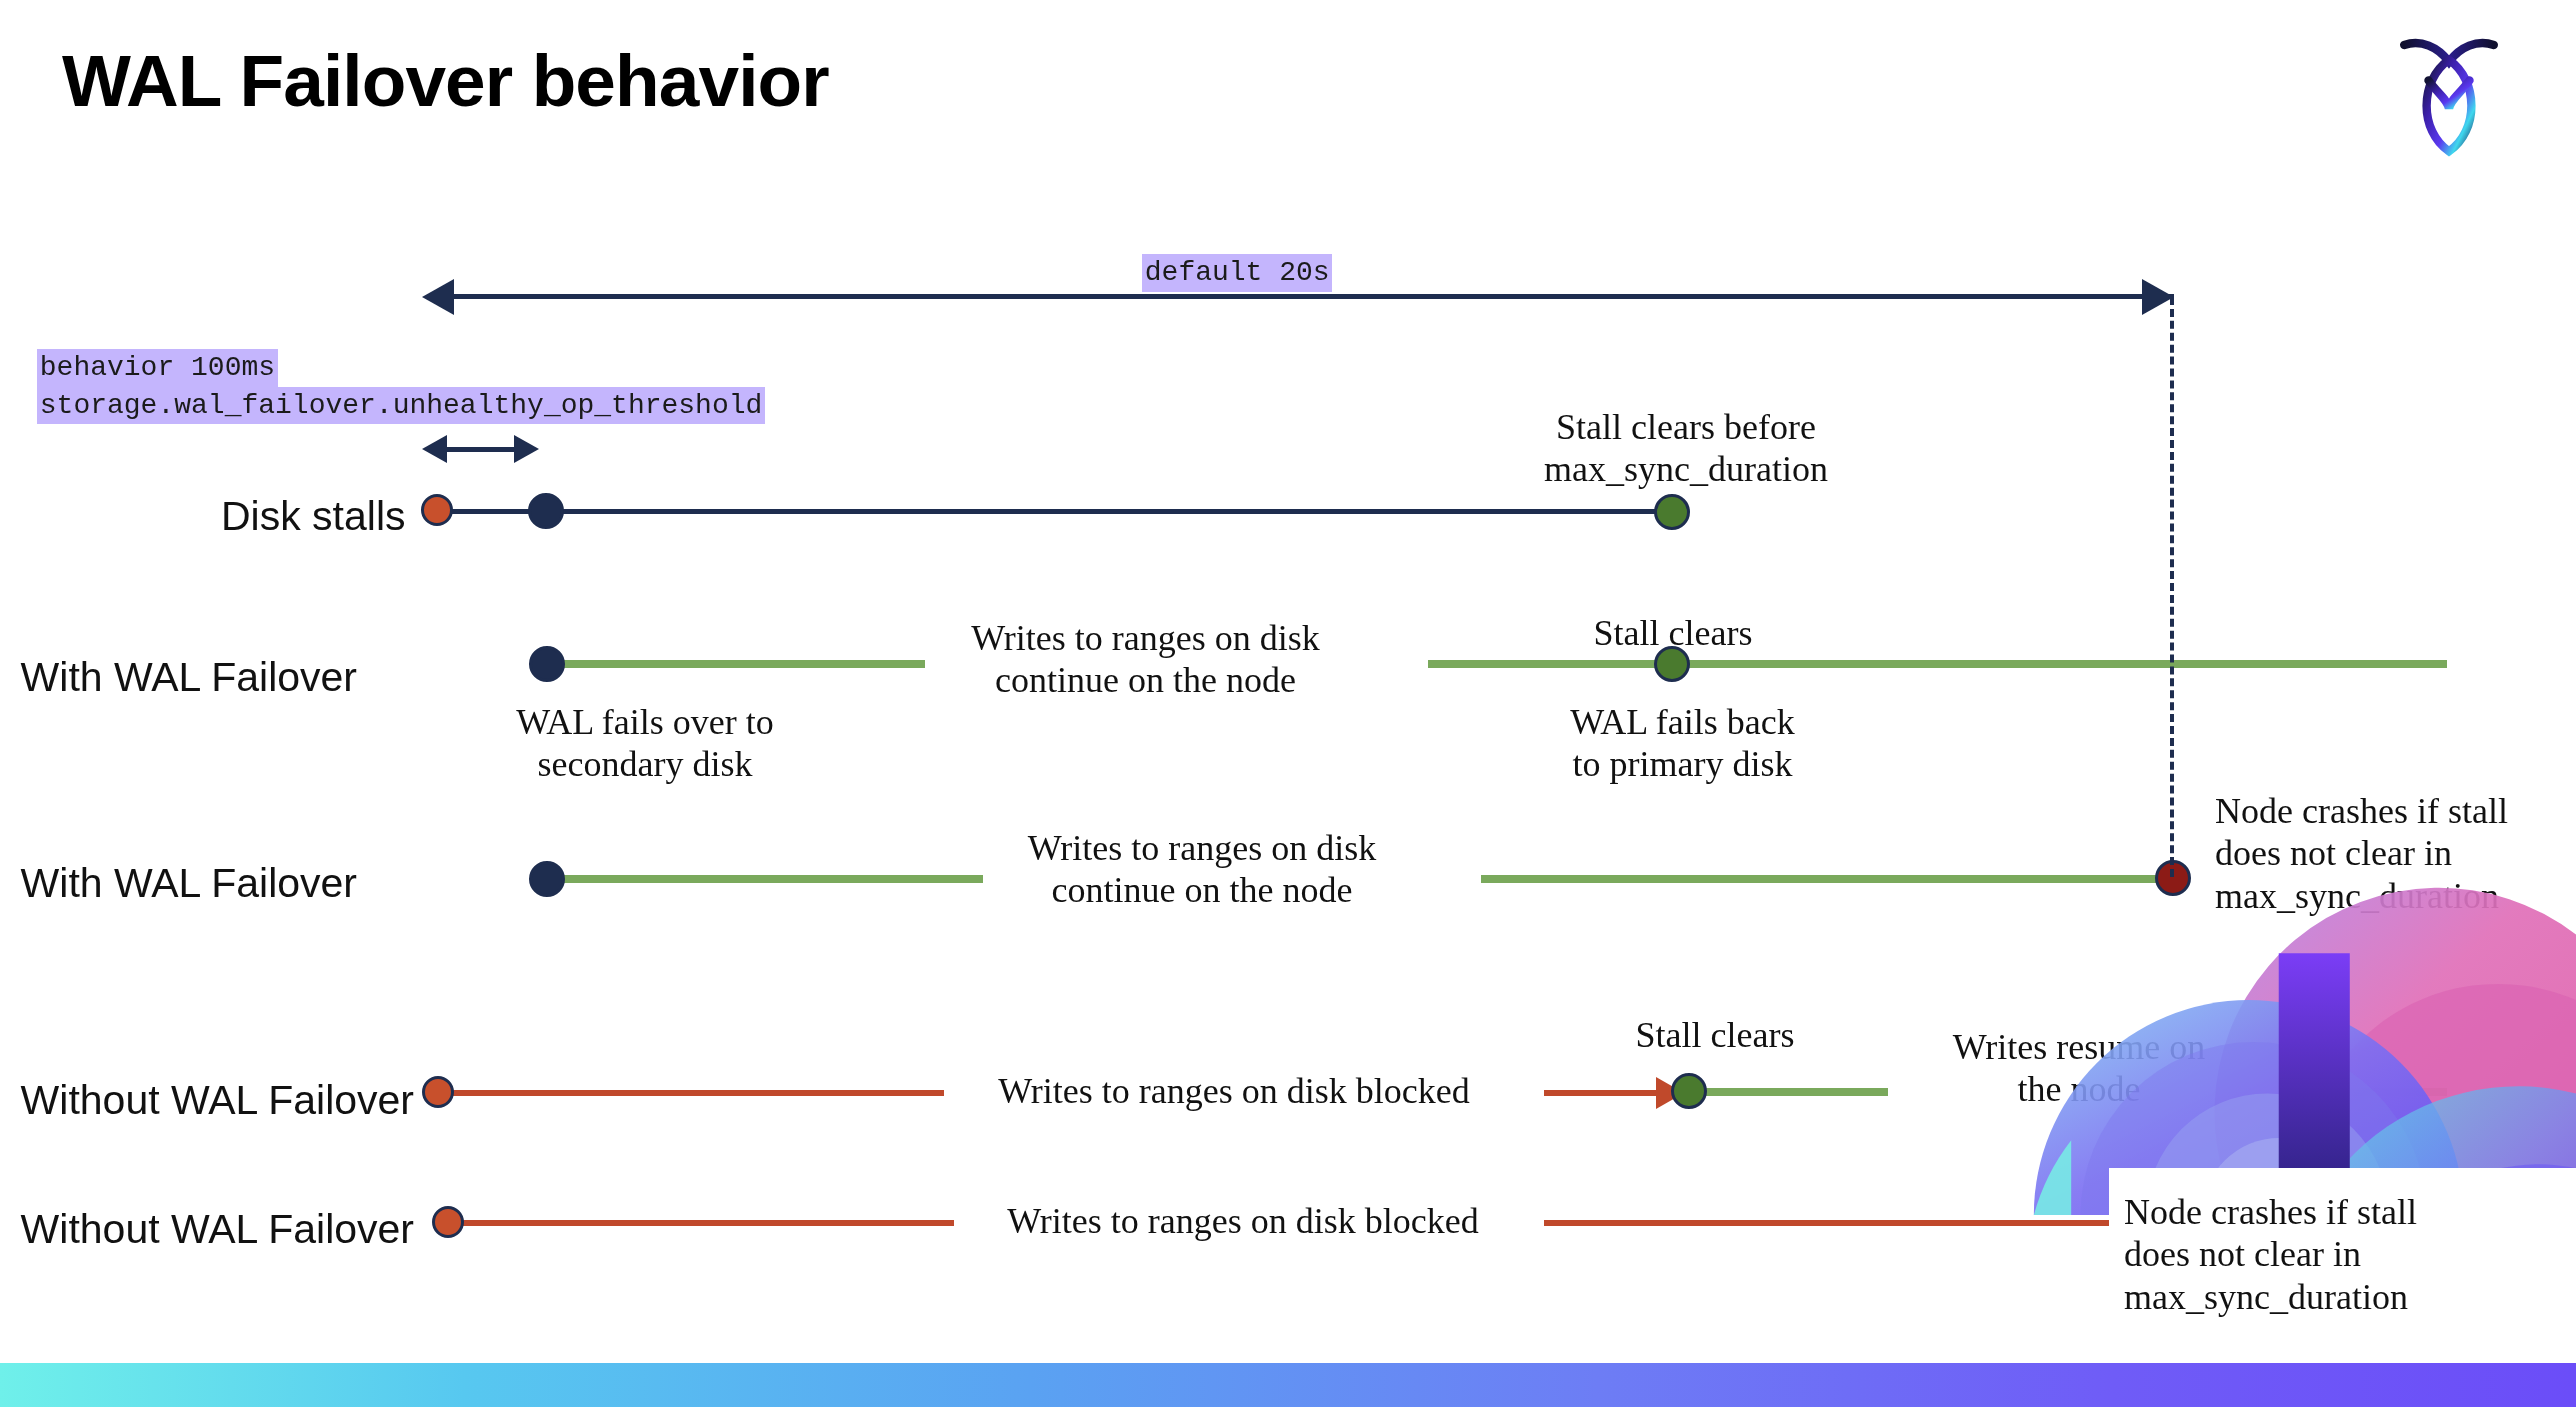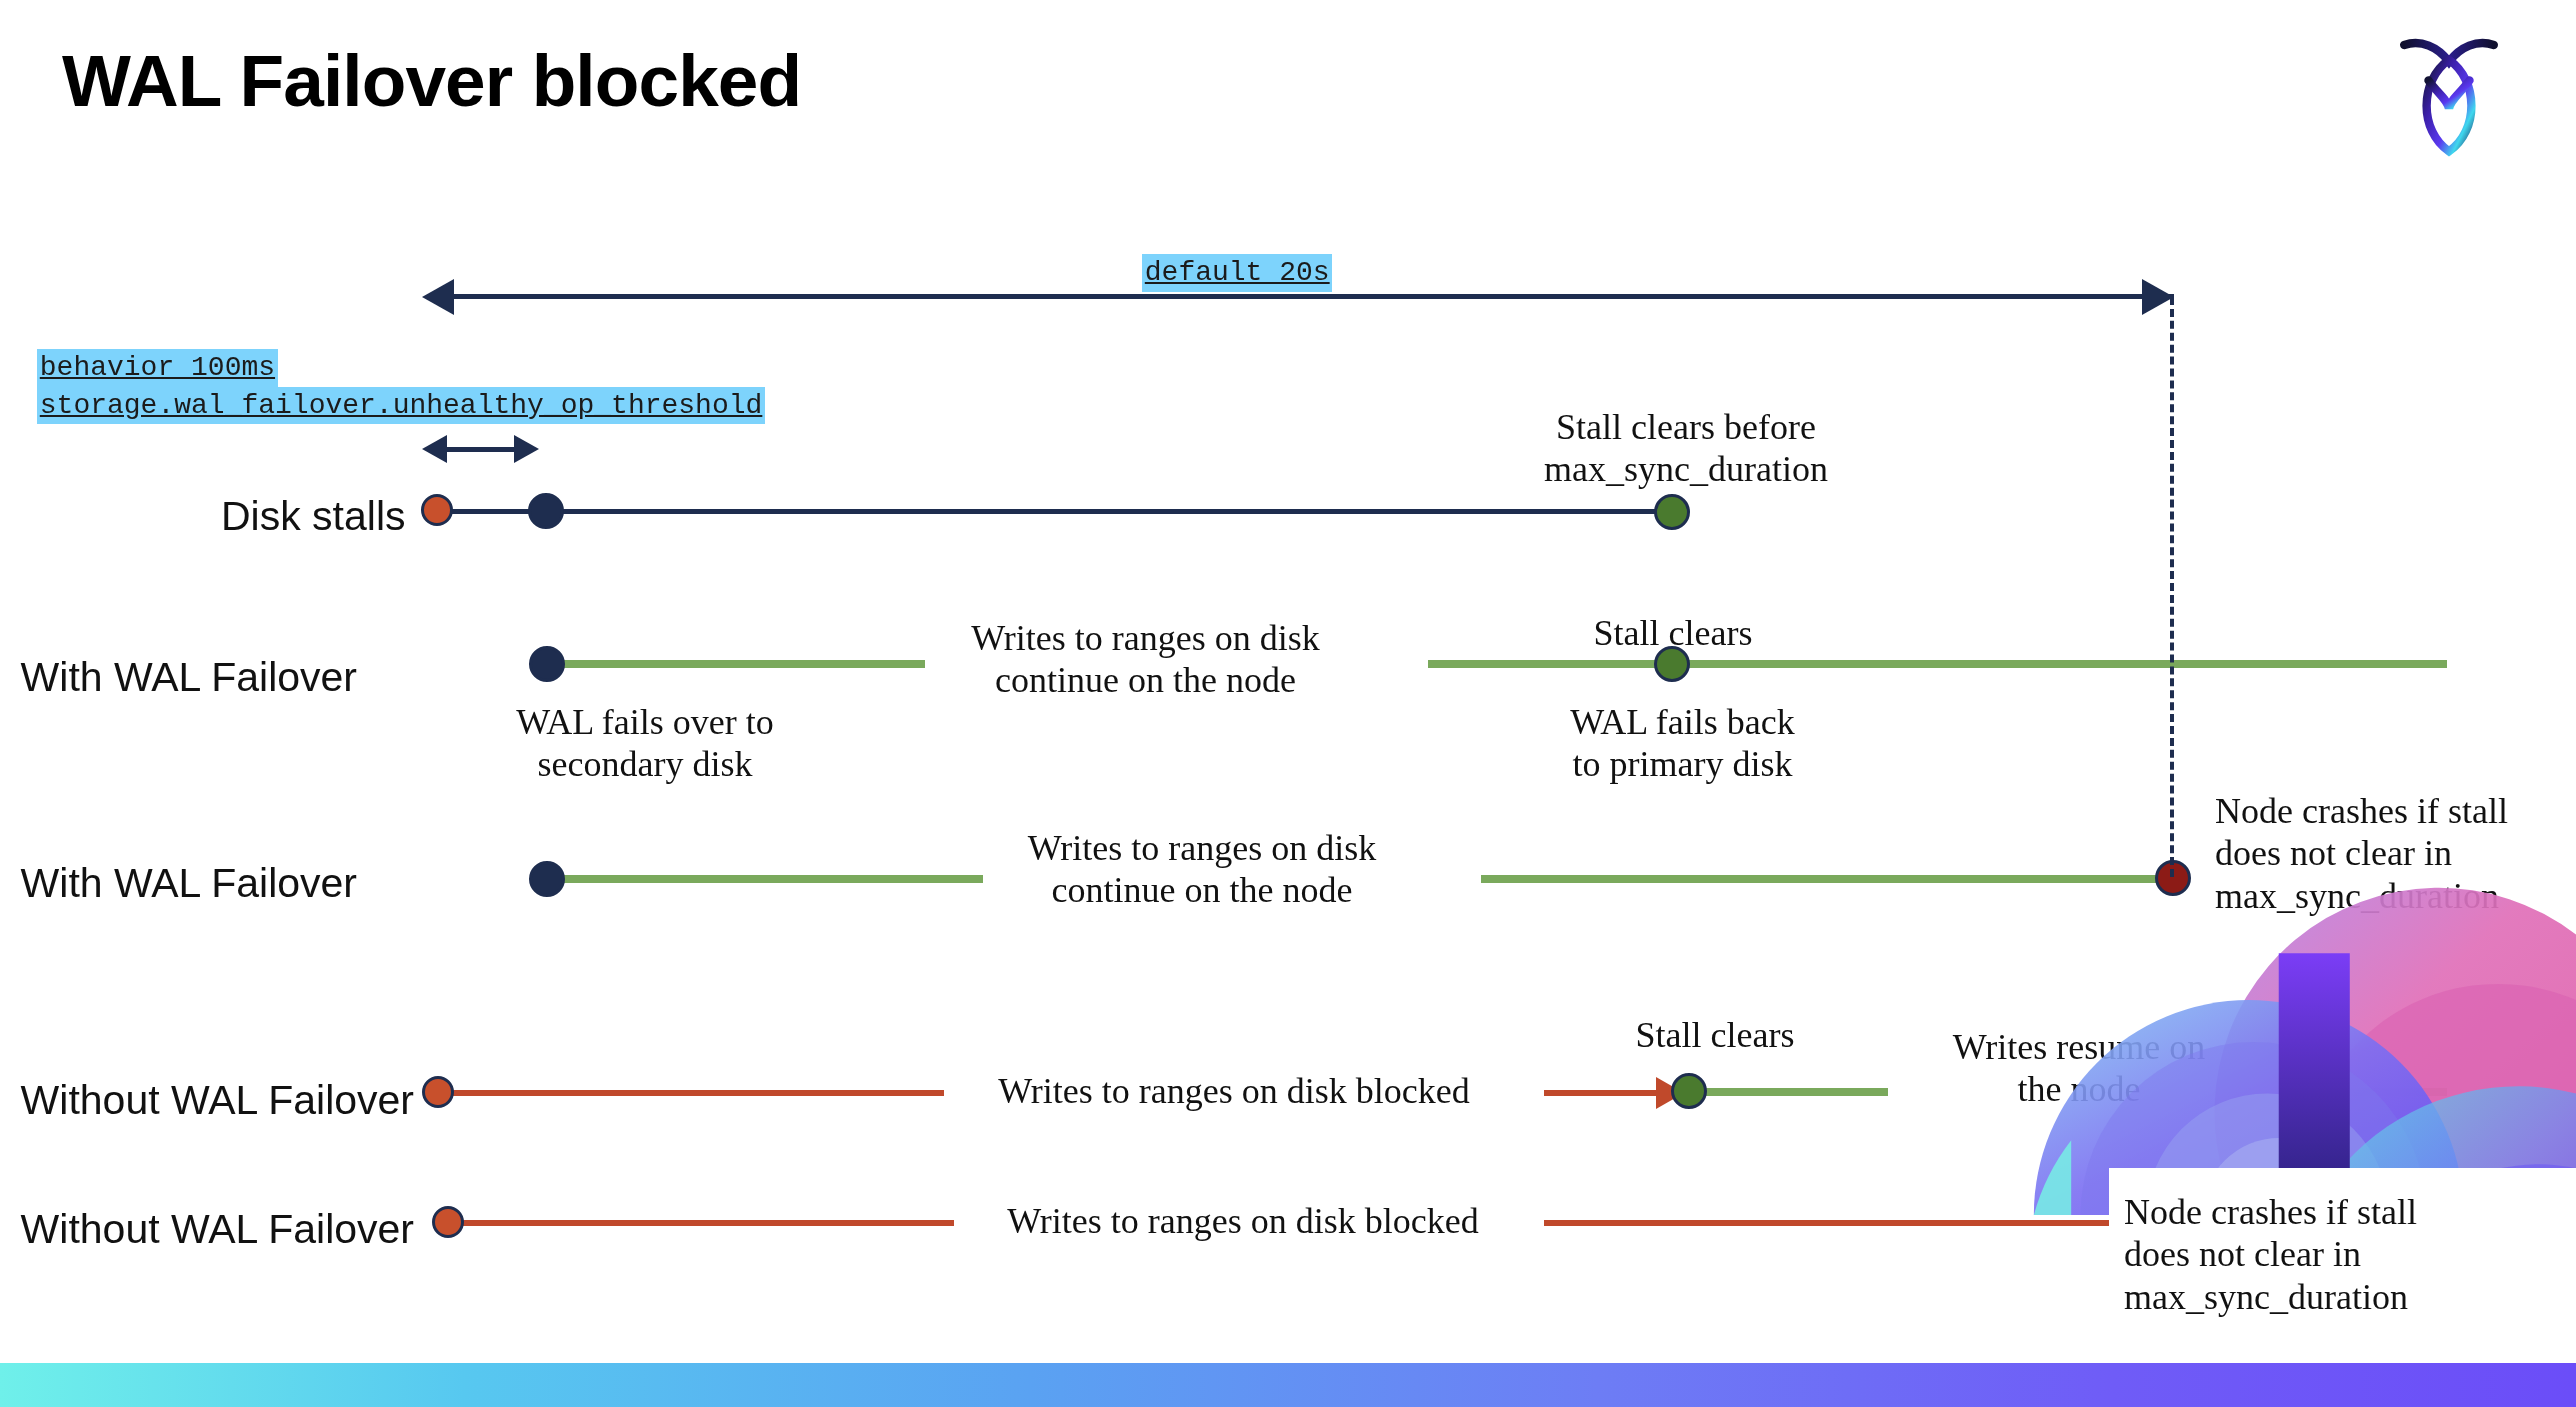--- a/index.html
+++ b/index.html
@@ -10,22 +10,22 @@
 
   
   #title{left:62px;top:43px;font-size:73px;font-weight:bold;letter-spacing:-0.9px;
          line-height:1.05;color:#000;white-space:nowrap;}
 
   
   #logo{left:2393px;top:28px;width:112px;height:131px;}
 
   
   .code{font-family:"Liberation Mono", monospace;font-size:28px;color:#1b1b1b;
-        background:#7dd3fc;line-height:1.28;white-space:pre;display:inline-block;
-        padding:0.9px 2.8px;text-decoration:underline;}
+        background:#c4b5fd;line-height:1.28;white-space:pre;display:inline-block;
+        padding:0.9px 2.8px;}
   .codeblock{position:absolute;}
   .codeblock .code{display:block;width:max-content;}
 
   
   .rowlabel{font-size:41px;color:#111;white-space:nowrap;}
 
   
   .note{font-size:36px;color:#111;line-height:1.18;font-family:Liberation Serif, serif;}
   .note.c{text-align:center;}
   .note.l{text-align:left;}
@@ -60,21 +60,21 @@
              background:linear-gradient(90deg,#6ff0ea 0%,#57c8f0 18%,#5aa2f2 40%,
                         #6d7df5 62%,#6f5cf7 82%,#6b4df8 100%);}
   #decobox{right:0;bottom:62px;width:467px;height:178px;background:#fff;}
   .crashnote2{right:13px;bottom:90px;width:439px;}
 </style>
 </head>
 <body>
 
 <div id="stage">
 
-  <div class="abs" id="title">WAL Failover blocked</div>
+  <div class="abs" id="title">WAL Failover behavior</div>
 
   <div class="abs" id="logo">
     <svg viewBox="0 0 120 140" width="112" height="131">
       <defs>
         <linearGradient id="lg1" x1="0" y1="0" x2="1" y2="1">
           <stop offset="0%" stop-color="#121233"></stop>
           <stop offset="30%" stop-color="#3b1fa8"></stop>
           <stop offset="60%" stop-color="#5a39f0"></stop>
           <stop offset="80%" stop-color="#3fd8ee"></stop>
           <stop offset="100%" stop-color="#1b1b55"></stop>

